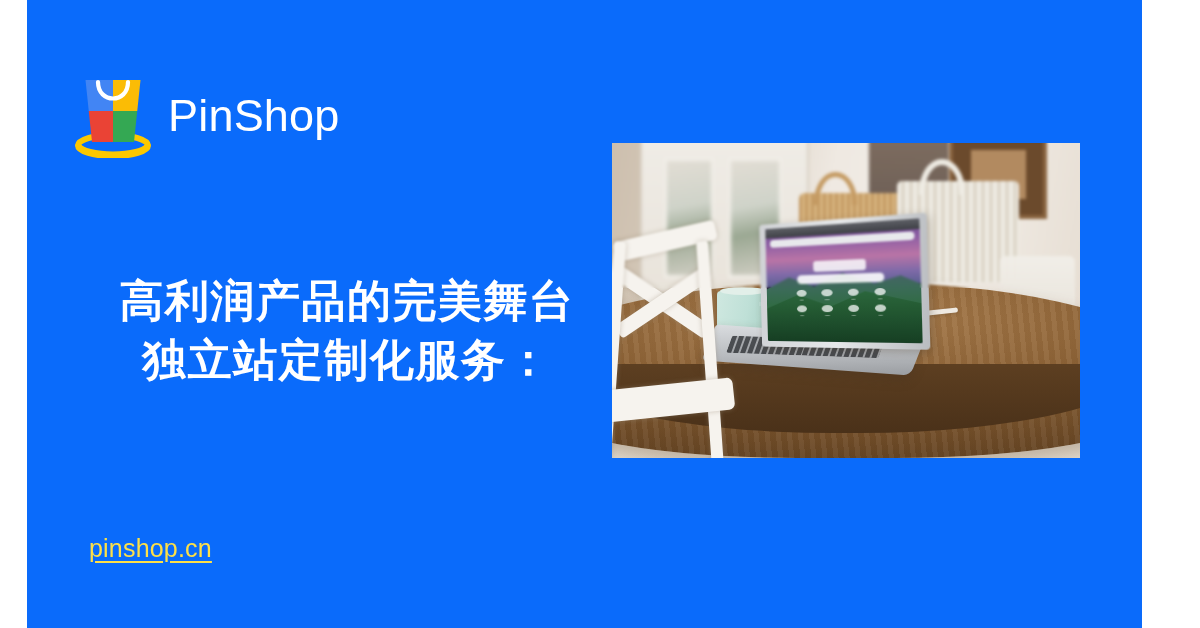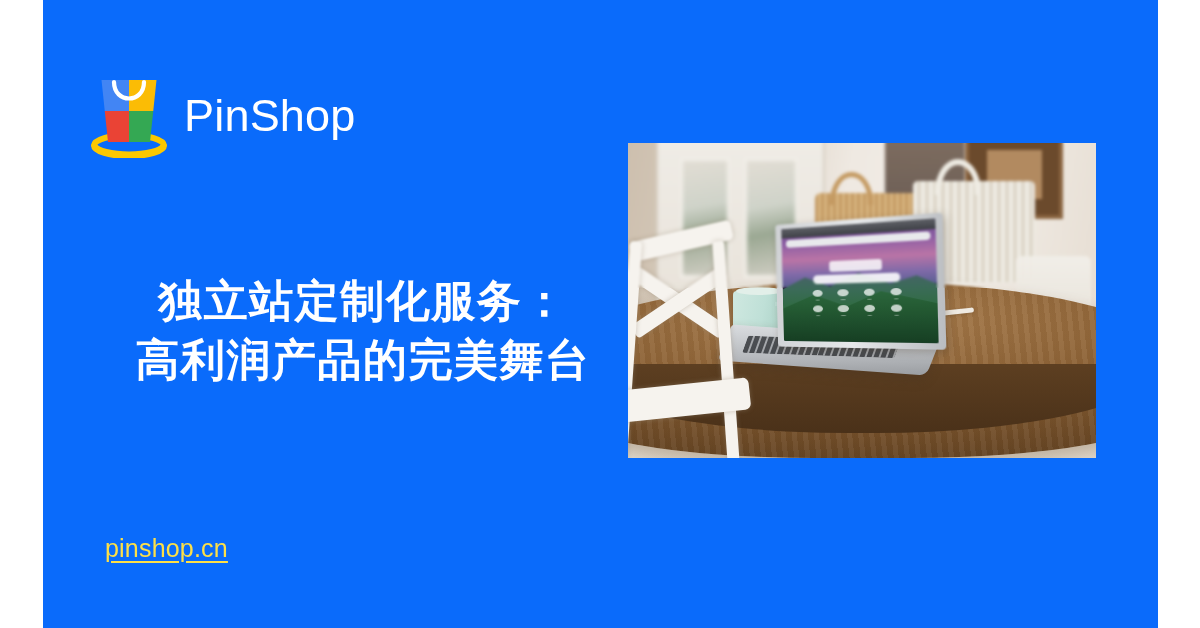--- a/index.html
+++ b/index.html
@@ -11,21 +11,21 @@
     width: 1200px;
     height: 628px;
     overflow: hidden;
     font-family: "Liberation Sans", "DejaVu Sans", sans-serif;
     position: relative;
   }
 
   
   .banner {
     position: absolute;
-    left: 43px;
+    left: 27px;
     top: 0;
     width: 1115px;
     height: 628px;
     background: #0a6bfb;
     overflow: hidden;
   }
 
   
   .brand {
     position: absolute;
@@ -414,22 +414,22 @@
       </g>
 
       <path d="M26 10 C26 32, 56 32, 56 10" fill="none" stroke="#ffffff" stroke-width="4.2" stroke-linecap="round"></path>
 
       <path d="M6.4 73.5 A35 10.5 0 0 0 75.6 73.5" fill="none" stroke="#fcc800" stroke-width="6" stroke-linecap="round"></path>
     </svg>
     <span class="brand-name">PinShop</span>
   </div>
 
   <h1 class="headline">
+    <span class="headline-line">高利润产品的完美舞台</span>
     <span class="headline-line">独立站定制化服务：</span>
-    <span class="headline-line">高利润产品的完美舞台</span>
   </h1>
 
   <a class="site-link" href="#">pinshop.cn</a>
 
   <div class="photo">
     <div class="photo-scene">
       <div class="ph-wall"></div>
       <div class="ph-cabinet">
         <div class="ph-glass1"></div>
         <div class="ph-glass2"></div>

